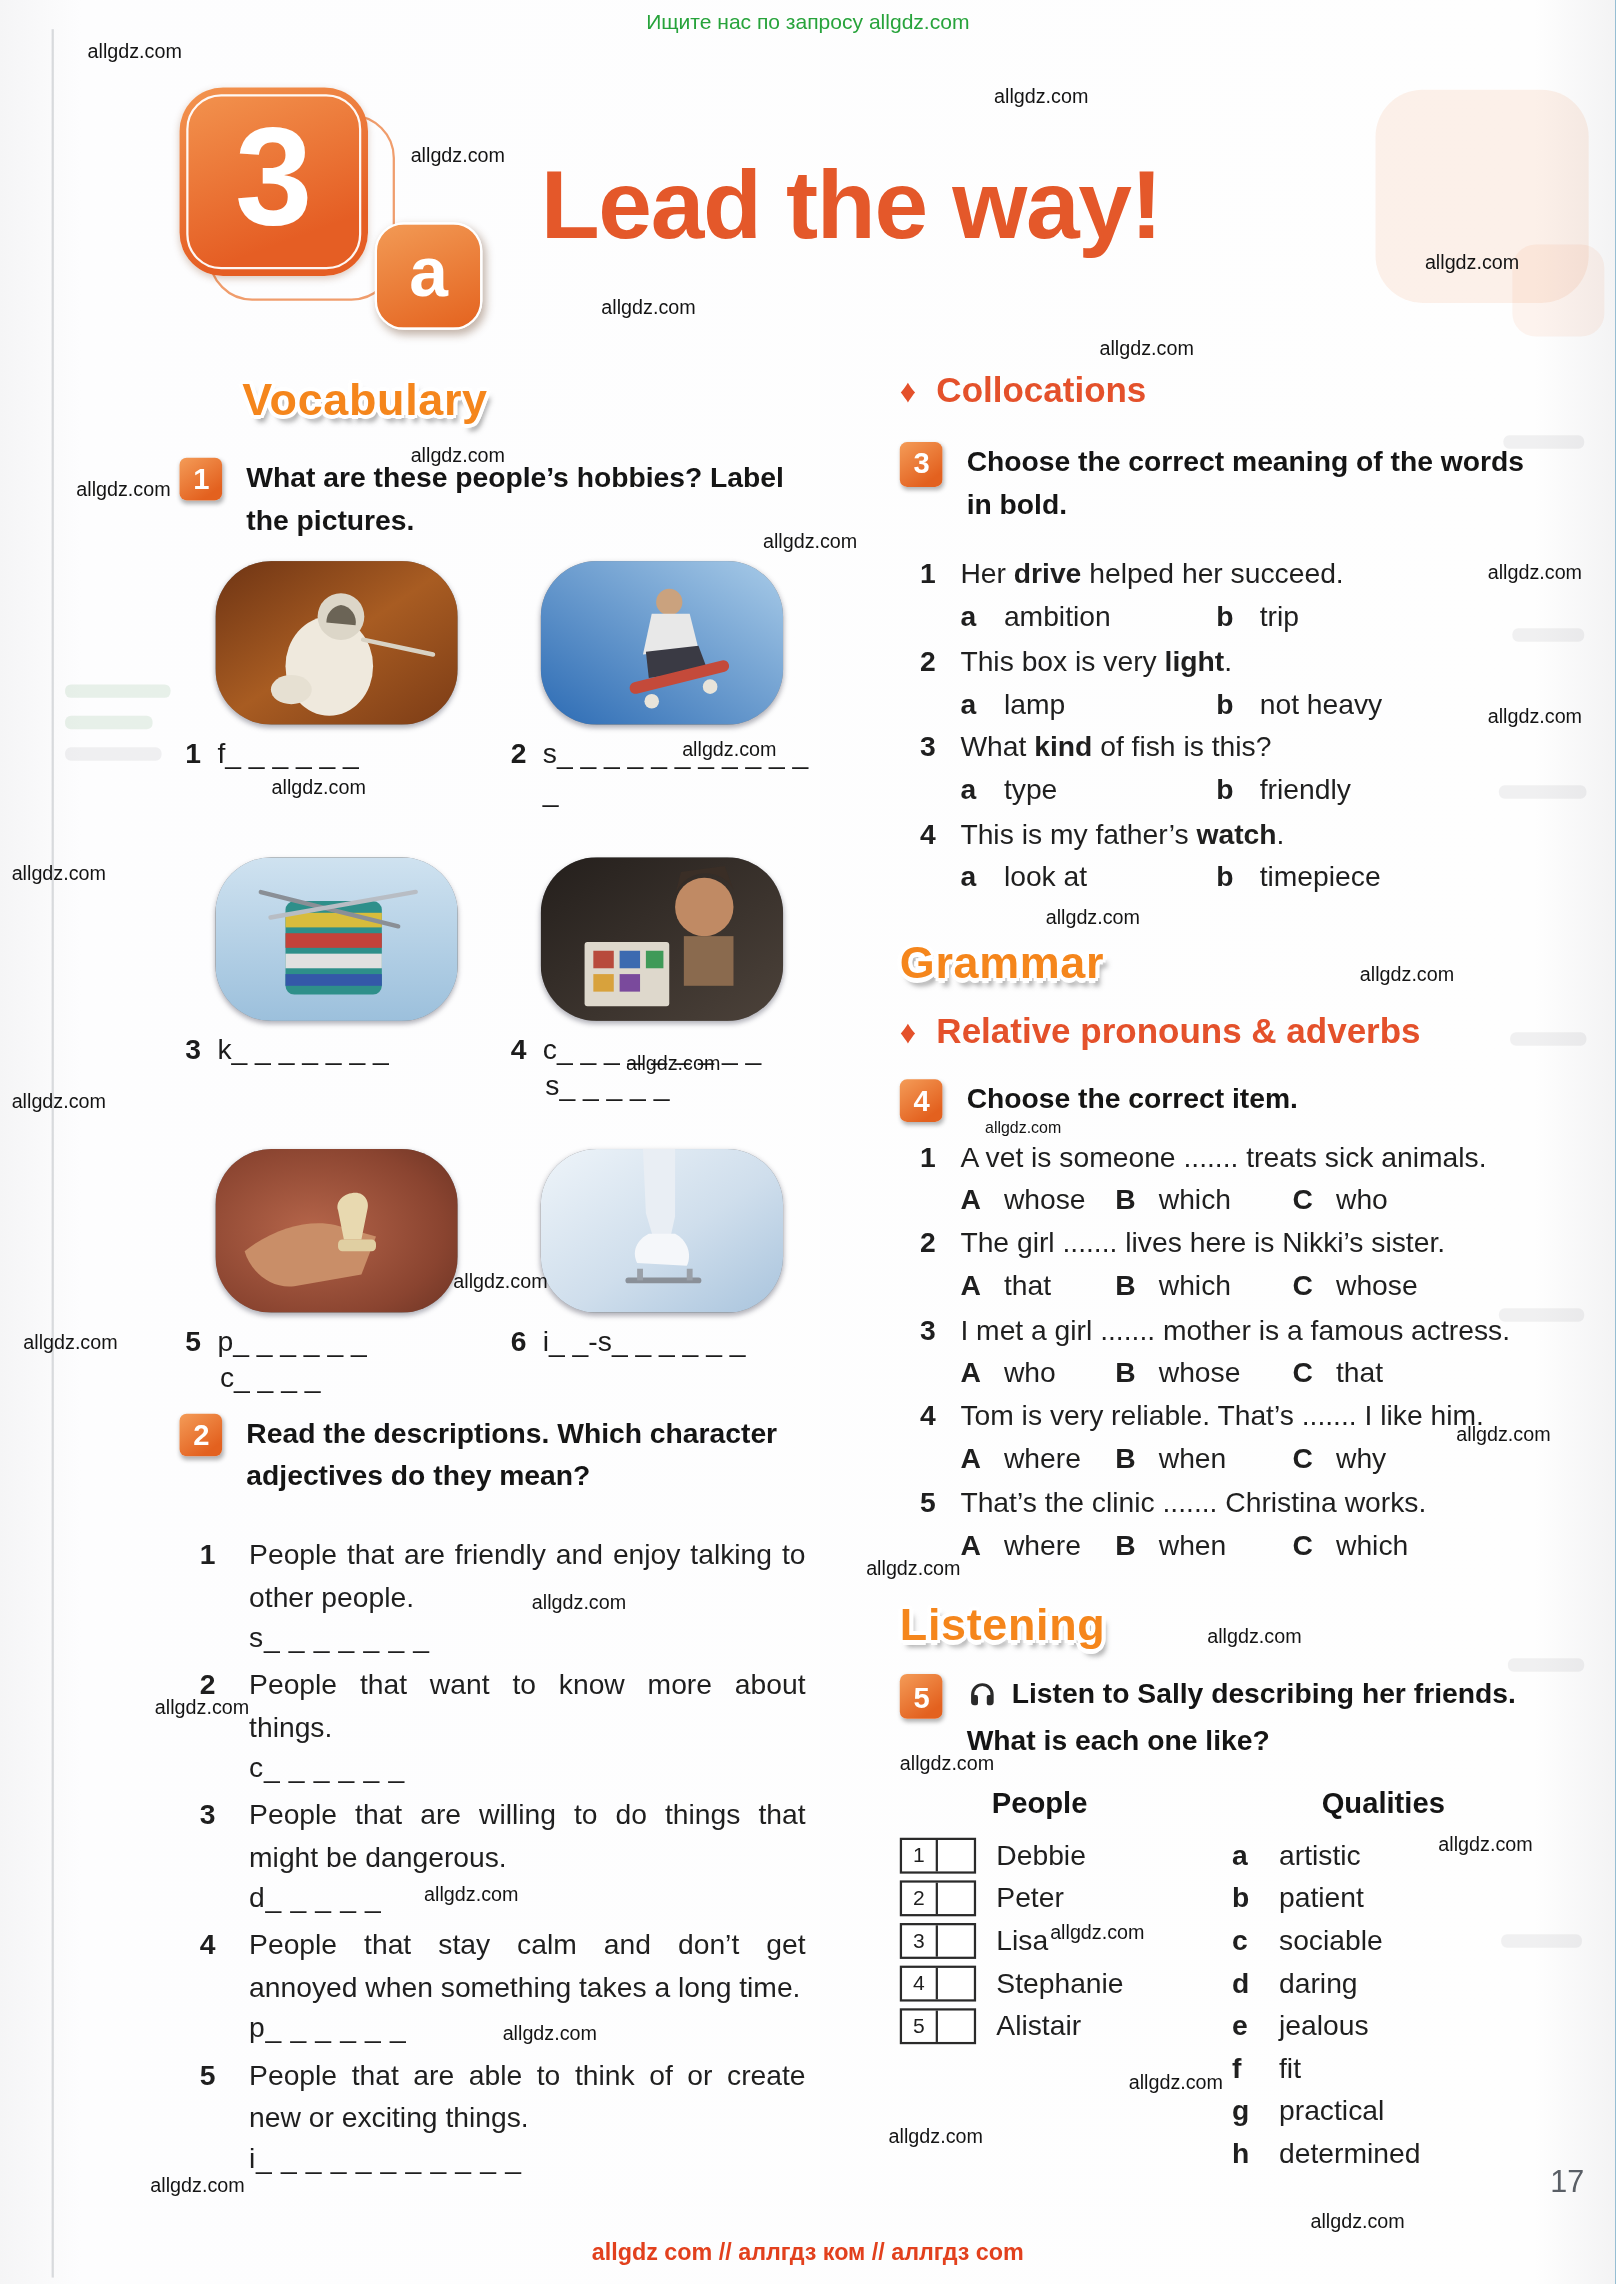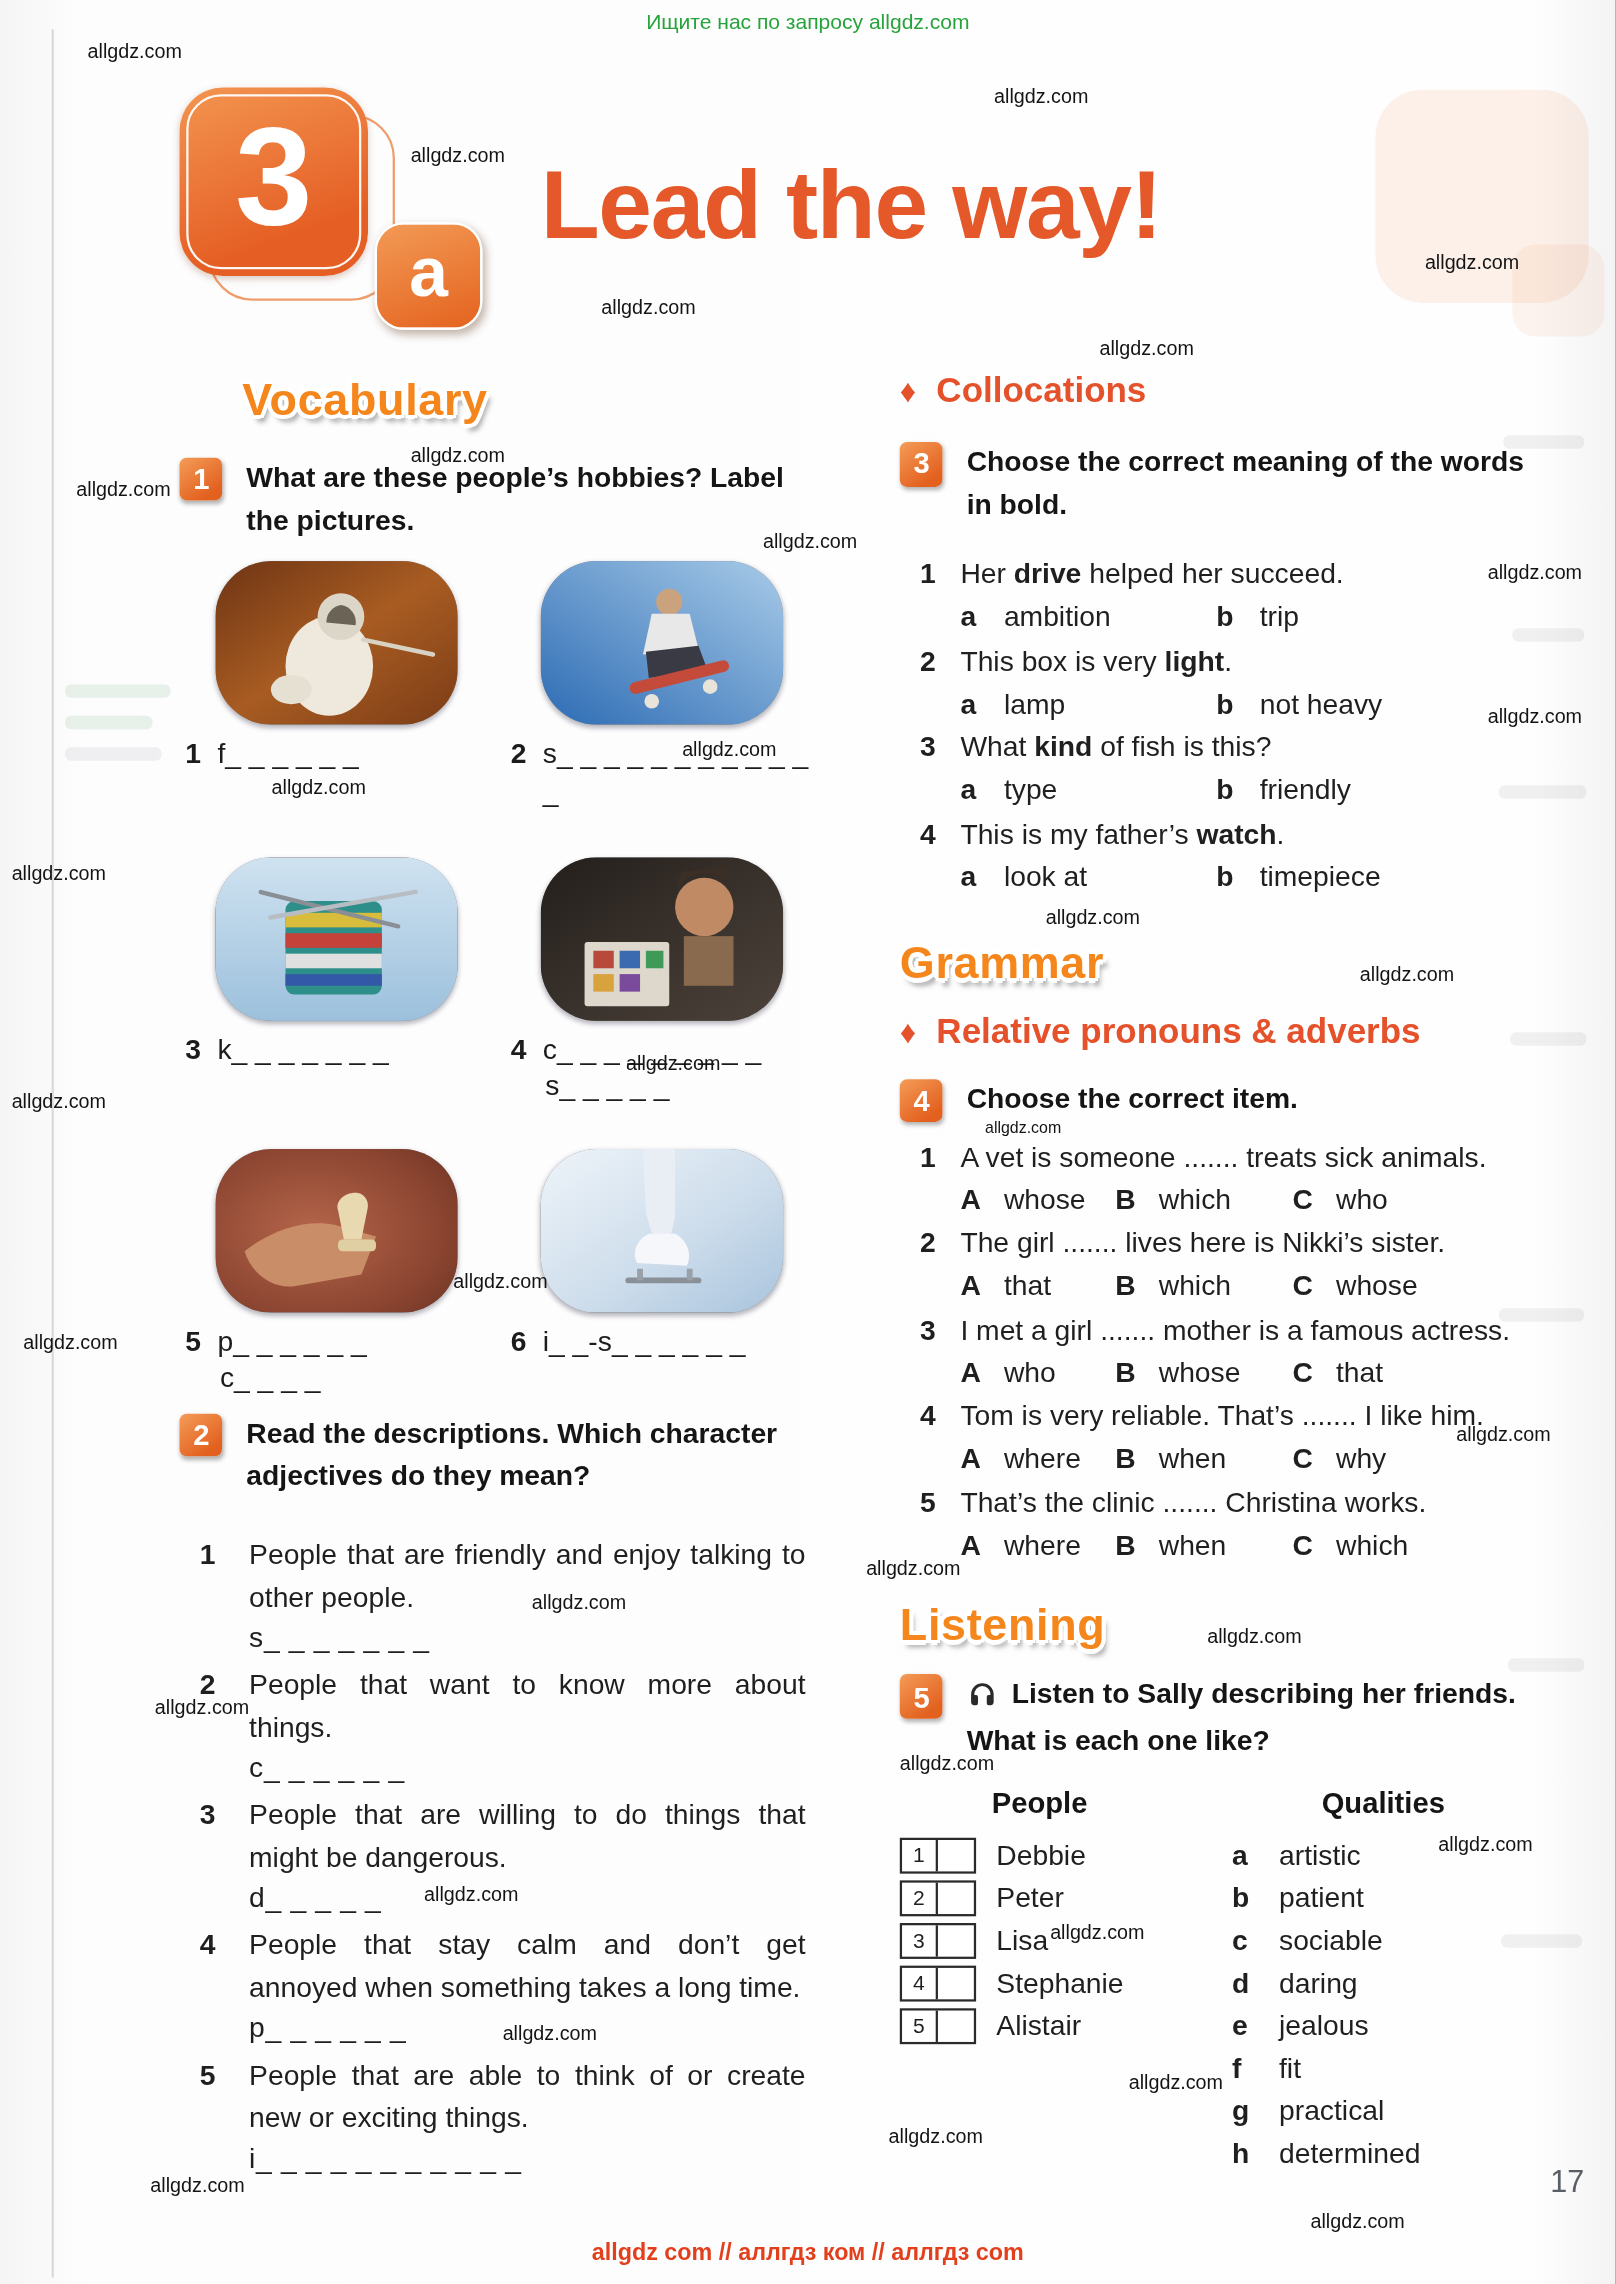--- a/index.html
+++ b/index.html
@@ -1,17 +1,17 @@
 <!DOCTYPE html>
 <html style="font-size:10.4px"><head>
 <meta charset="utf-8">
 <style>
   *{box-sizing:border-box;margin:0;padding:0;}
   html,body{background:#fff;}
-  .stage{position:relative;width:1616px;height:2284px;background:#6d28d9;overflow:hidden;}
+  .stage{position:relative;width:1616px;height:2284px;background:#0369a1;overflow:hidden;}
   .page{position:absolute;left:0;top:0;width:720px;height:1018px;transform:scale(2.2439);transform-origin:0 0;
         font-family:"Liberation Sans","DejaVu Sans",sans-serif;color:#1f1f1f;
         background:linear-gradient(90deg,#f5f5f6 0%,#fdfdfe 5%,#fefefe 95%,#f3f3f4 100%);}
 
   .wm{position:absolute;font-size:8.8px;color:#141414;white-space:nowrap;z-index:40;}
   .wm.sm{font-size:7.1px;}
   .top-banner{position:absolute;top:3.9px;left:0;right:0;text-align:center;font-size:9.4px;color:#27a33b;z-index:40;}
   .bottom-banner{position:absolute;top:998px;left:0;right:0;text-align:center;font-size:10.4px;font-weight:bold;color:#e2401d;z-index:40;}
   .page-num{position:absolute;left:666px;top:965px;width:40px;text-align:right;font-size:13.6px;color:#5a5f66;}
 

